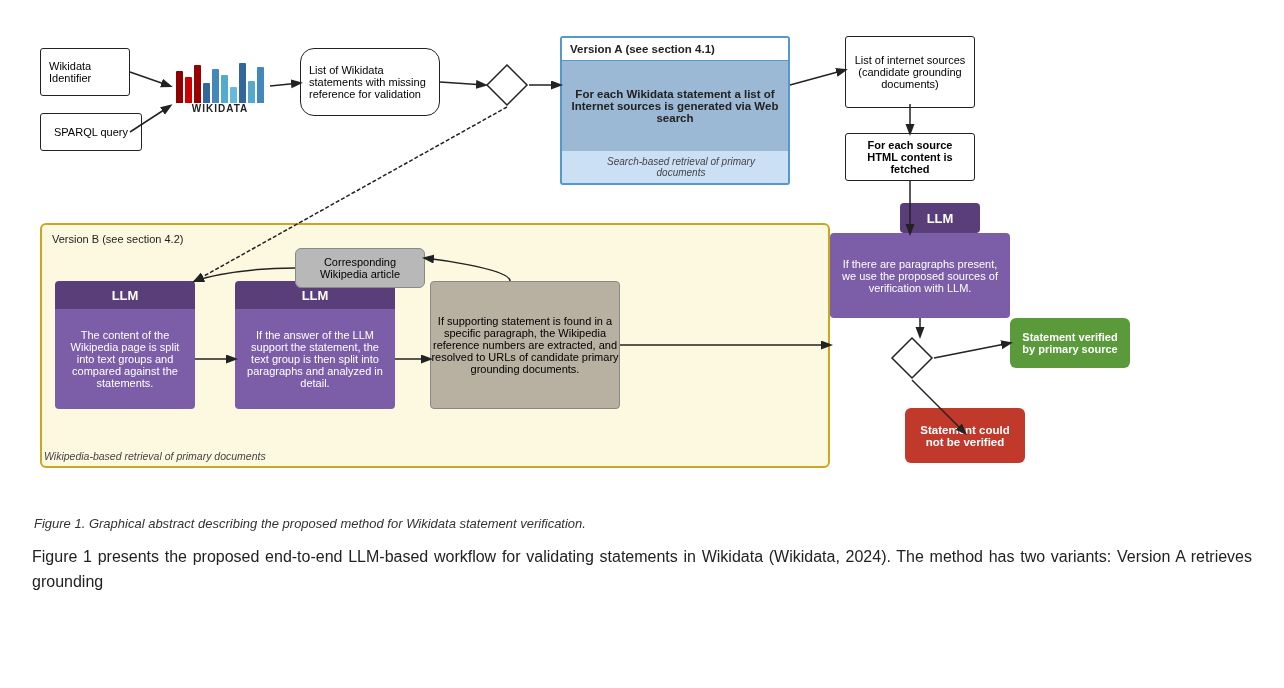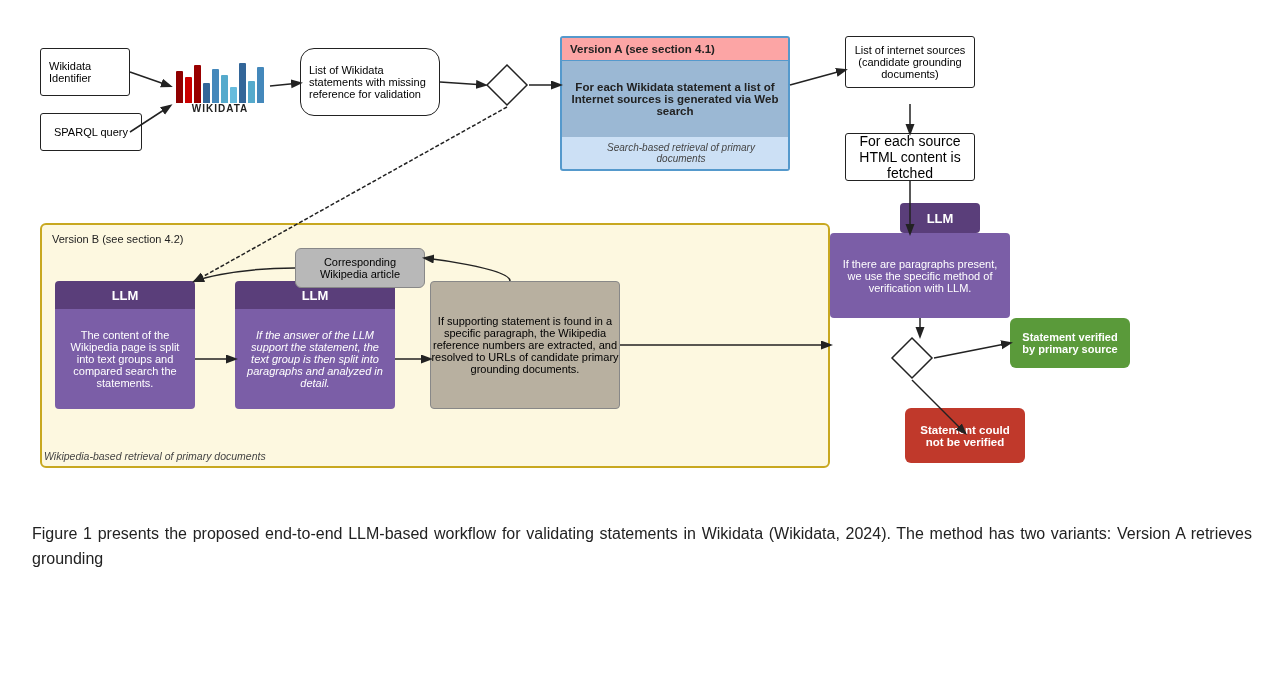--- a/index.html
+++ b/index.html
@@ -110,32 +110,32 @@
       position: absolute;
       top: 18px; left: 530px;
       width: 230px;
       border: 2px solid #5599cc;
       background: #cce0f5;
       border-radius: 3px;
       padding: 0;
     }
 
     .version-a-header {
-      background: #fca5a5;
+      background: #ffffff;
       border-bottom: 1px solid #5599cc;
       padding: 5px 8px;
       font-size: 11.5px;
       font-weight: bold;
       color: #222;
       text-align: left;
     }
 
     .version-a-body {
       background: #9bb8d4;
-      padding: 20px 8px;
+      padding: 27px 8px;
       font-size: 11.5px;
       font-weight: bold;
       text-align: center;
       color: #222;
       min-height: 70px;
       display: flex;
       align-items: center;
       justify-content: center;
     }
 
@@ -146,31 +146,32 @@
       text-align: center;
       color: #444;
       font-style: italic;
       margin-left: 12px;
     }
 
     
     .box-internet-sources {
       position: absolute;
       top: 18px; left: 815px;
-      width: 130px; height: 52px;
+      width: 130px; height: 72px;
       font-size: 11px;
       text-align: center;
     }
 
     .box-fetch-html {
       position: absolute;
       top: 115px; left: 815px;
       width: 130px; height: 48px;
-      font-size: 14px;
-      text-align: center;
+      font-size: 11px;
+      text-align: center;
+      font-weight: bold;
     }
 
     
     .box-llm-right {
       position: absolute;
       top: 185px; left: 870px;
       width: 80px; height: 30px;
       background: #5a3e7a;
       color: #fff;
       font-weight: bold;
@@ -329,21 +330,20 @@
       background: #7b5ea7;
       color: #fff;
       font-size: 11px;
       text-align: center;
       display: flex;
       align-items: center;
       justify-content: center;
       border-radius: 0 0 4px 4px;
       padding: 6px;
       z-index: 5;
-      font-style: italic;
     }
 
     .box-supporting-statement {
       position: absolute;
       top: 263px; left: 400px;
       width: 190px; height: 128px;
       background: #b8b0a0;
       border: 1.5px solid #888;
       border-radius: 4px;
       font-size: 11px;
@@ -498,21 +498,21 @@
     </div>
 
     <div class="box box-fetch-html">
       <span>For each source HTML
 content is fetched</span>
     </div>
 
     <div class="box-llm-right">LLM</div>
 
     <div class="box-llm-verify">
-      <span>If there are paragraphs present, we use the specific method of verification with LLM.</span>
+      <span>If there are paragraphs present, we use the proposed sources of verification with LLM.</span>
     </div>
 
     <div class="diamond diamond-right">
       <svg viewBox="0 0 44 44">
         <polygon points="22,2 42,22 22,42 2,22" fill="white" stroke="#222" stroke-width="1.5"></polygon>
       </svg>
     </div>
 
     <div class="box-verified">
       <span>Statement verified
@@ -534,21 +534,21 @@
       <span>Corresponding
 Wikipedia article</span>
     </div>
 
     <div class="box-llm-b1-header">LLM</div>
 
     <div class="box-llm-b1-body">
       <span>The content of the
 Wikipedia page is split into
 text groups and compared
-search the statements.</span>
+against the statements.</span>
     </div>
 
     <div class="box-llm-b2-header">LLM</div>
 
     <div class="box-llm-b2-body">
       <span>If the answer of the LLM support
 the statement, the text group is
 then split into paragraphs and
 analyzed in detail.</span>
     </div>
@@ -556,15 +556,16 @@
     <div class="box-supporting-statement">
       <span>If supporting statement is found in a
 specific paragraph, the Wikipedia
 reference numbers are extracted, and
 resolved to URLs of candidate primary
 grounding documents.</span>
     </div>
 
   </div>
 
+  <div class="figure-caption">Figure 1. Graphical abstract describing the proposed method for Wikidata statement verification.</div>
 
   <div class="body-text">Figure 1 presents the proposed end-to-end LLM-based workflow for validating statements in Wikidata (Wikidata, 2024). The method has two variants: Version A retrieves grounding</div>
 </div>
 
 </body></html>

